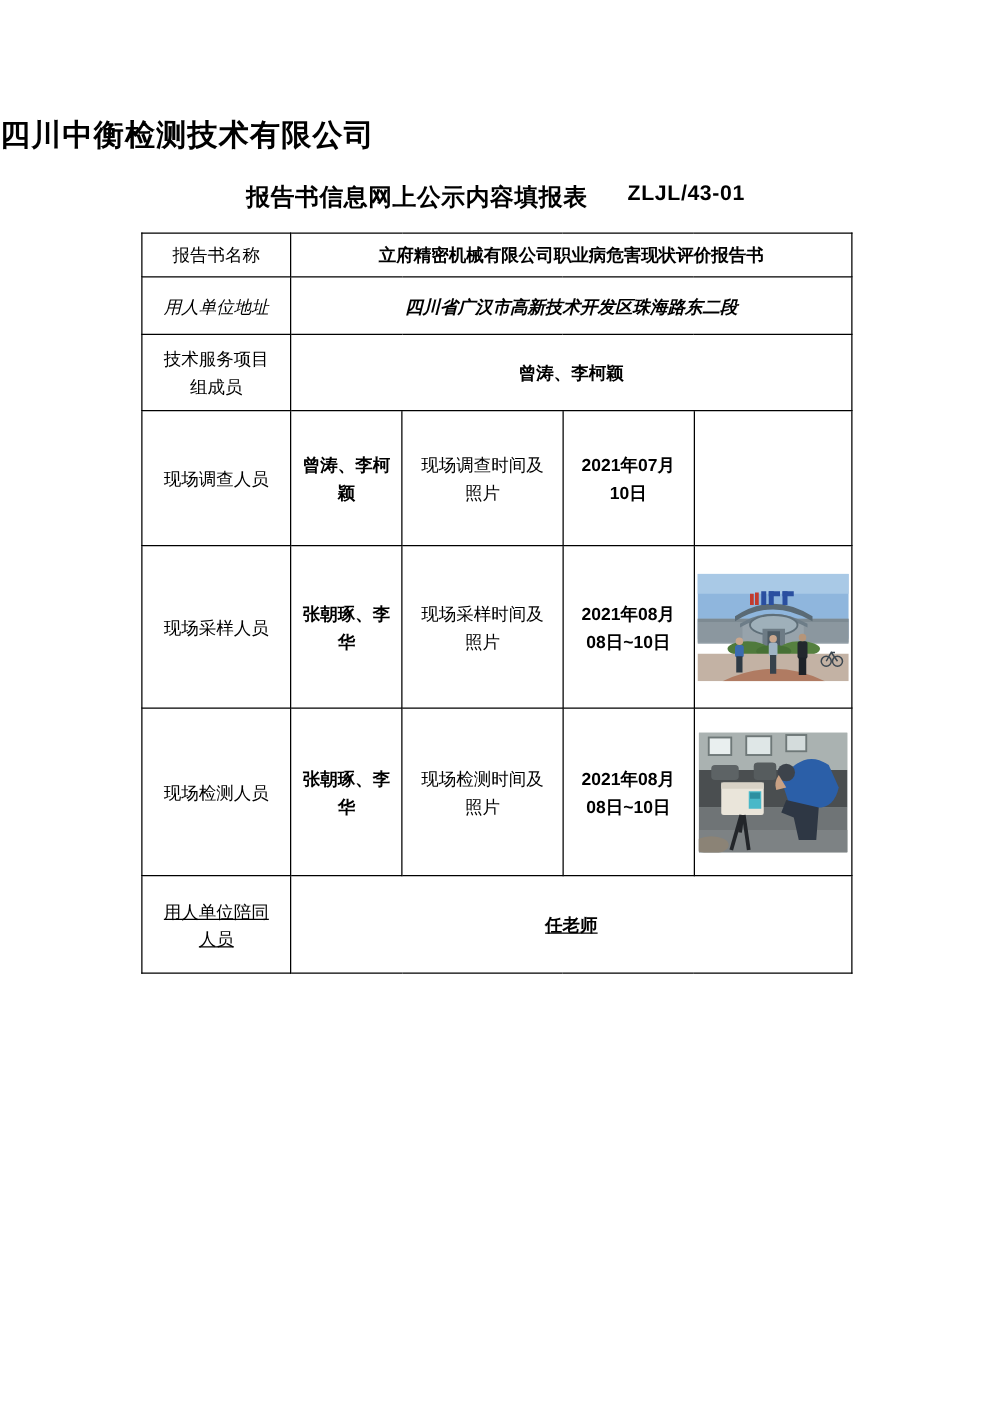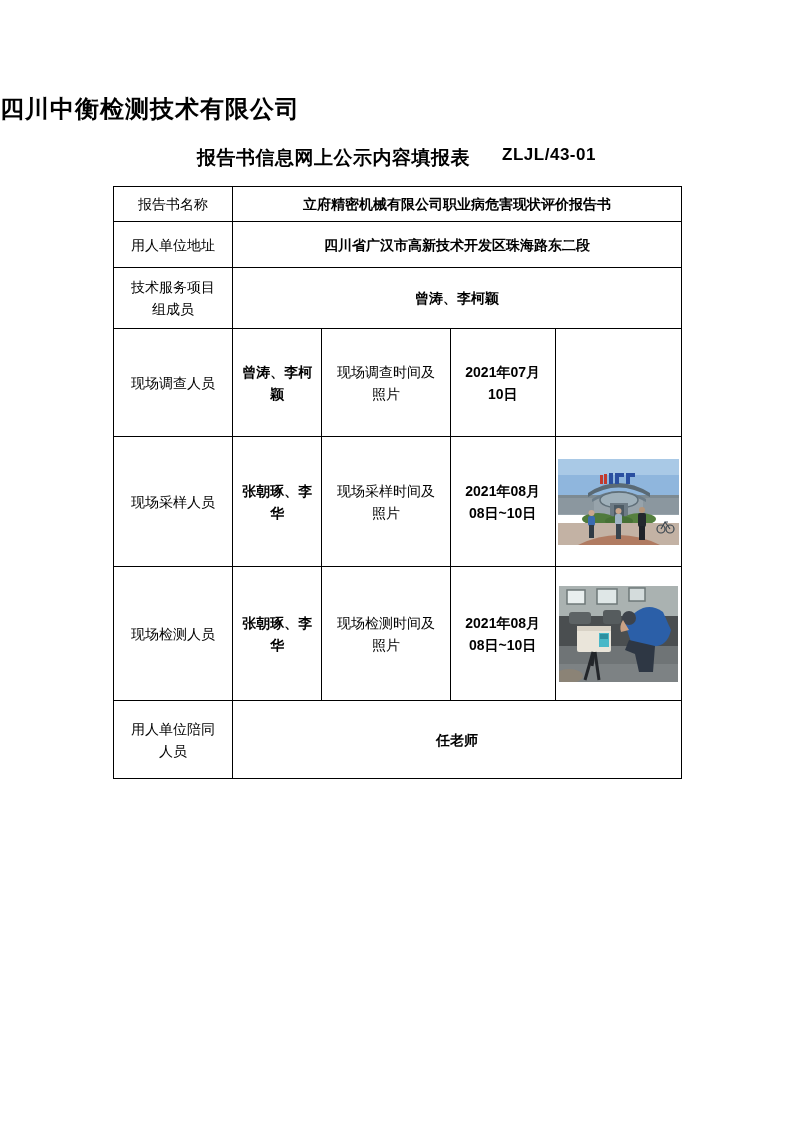--- a/index.html
+++ b/index.html
@@ -51,26 +51,26 @@
     overflow: hidden;
   }
   td.lbl { padding: 0 14px; font-weight: normal; }
   td.val { font-weight: bold; font-size: 15px; }
   td.person { font-weight: bold; font-size: 15px; padding: 0 8px; line-height: 24px; }
   td.timelbl { padding: 0 12px; line-height: 24px; }
   td.dateval { font-weight: bold; font-size: 15px; padding: 12px 8px; line-height: 26px; }
   td.photocell { padding: 0; }
   tr.r1 { height: 35px; }
   tr.r2 { height: 50px; }
-  tr.r3 { height: 46px; }
+  tr.r3 { height: 46px; font-style: italic; }
   tr.r4 { height: 61px; }
   tr.r5 { height: 108px; }
   tr.r6 { height: 130px; }
   tr.r7 { height: 134px; }
-  tr.r8 { height: 78px; }
+  tr.r8 { height: 78px; text-decoration: underline; }
   .photo-wrap { display: flex; justify-content: center; align-items: center; }
   svg { display: block; }
 </style>
 </head>
 <body>
 
 <div class="doc">
 
   <div class="company-title">四川中衡检测技术有限公司</div>
 

